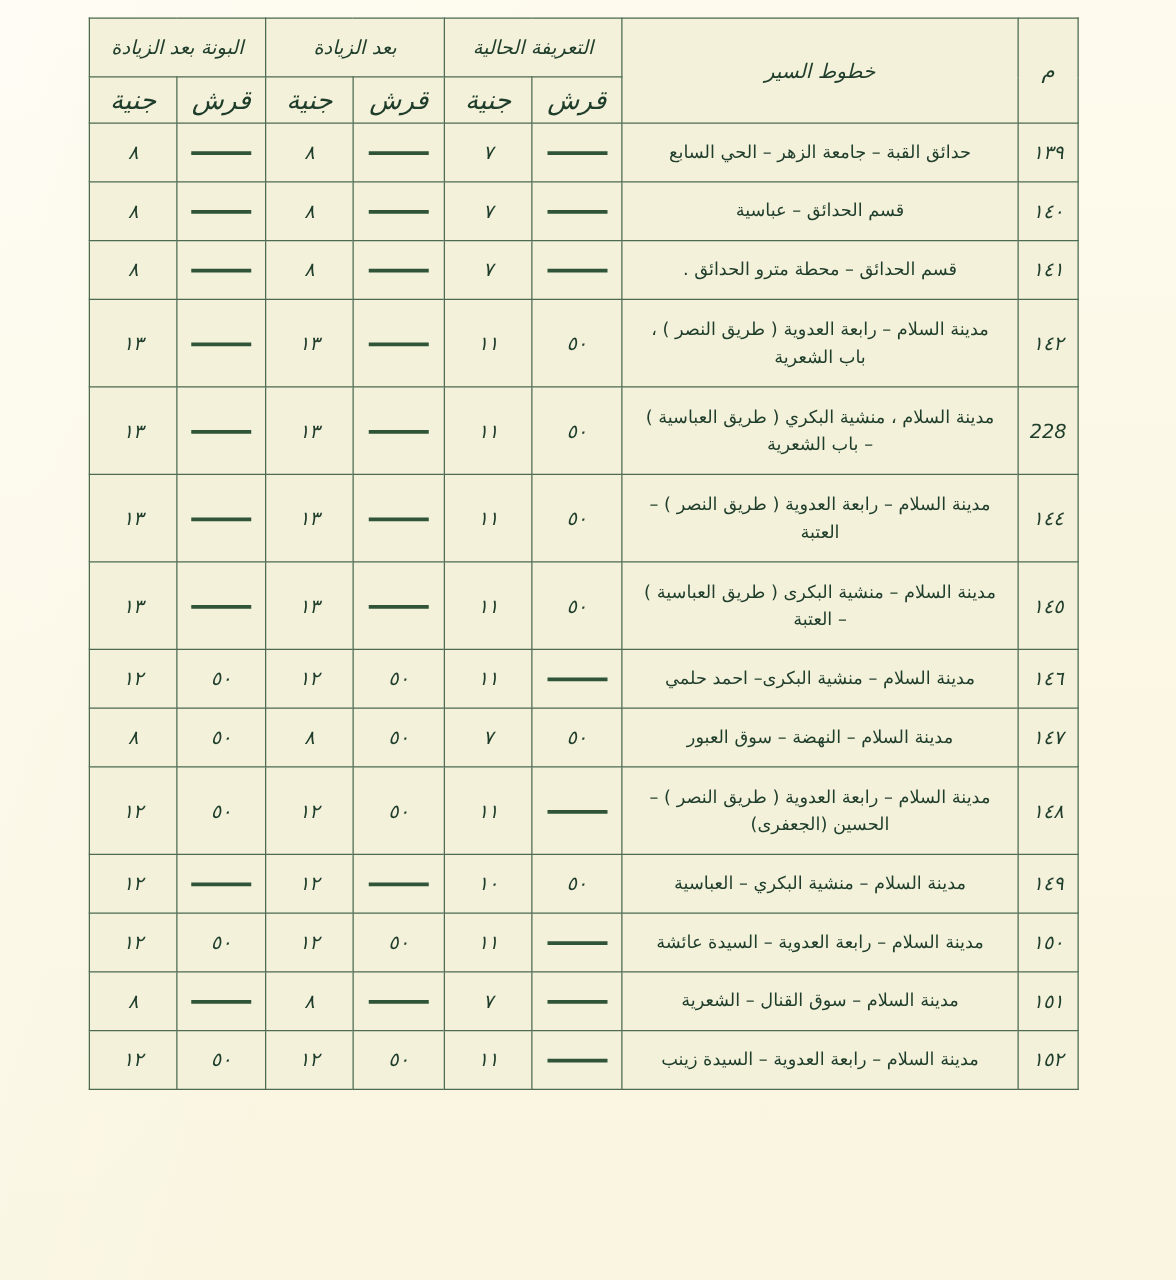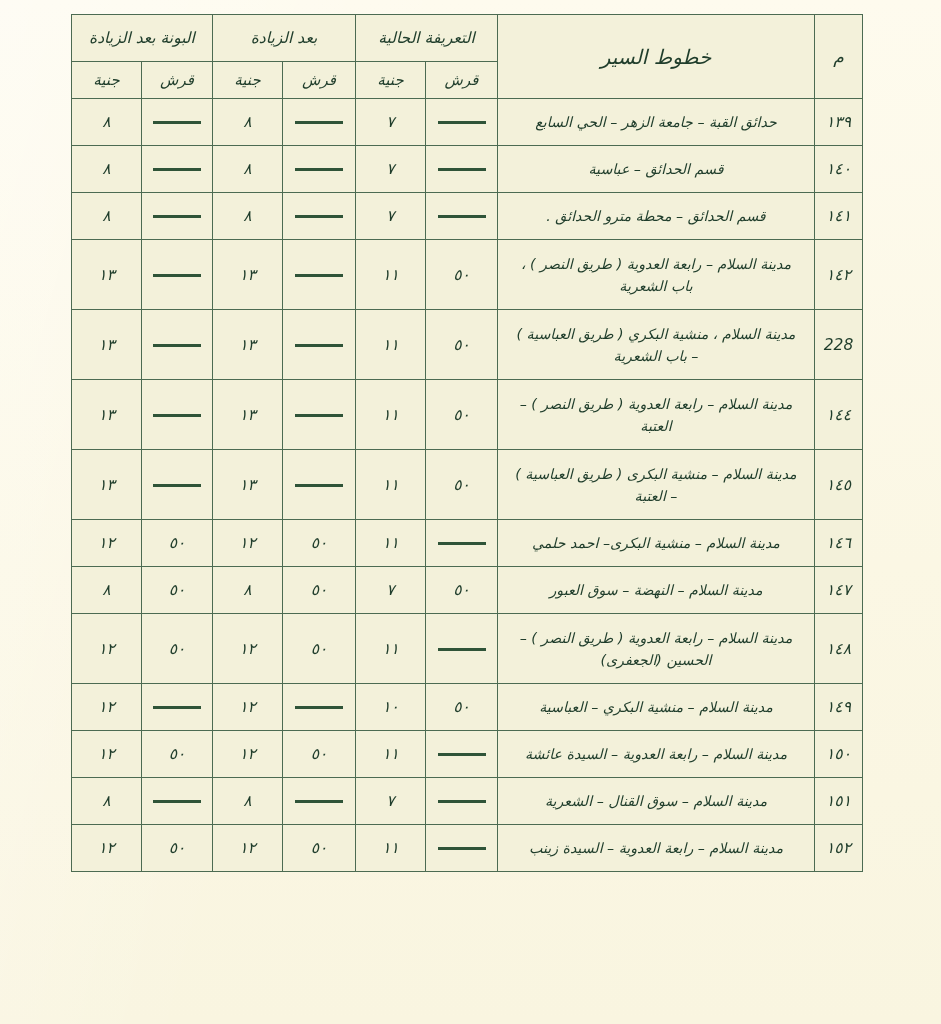--- a/index.html
+++ b/index.html
@@ -63,39 +63,38 @@
   
   .hdr-group {
     height: 46px;
     font-size: 15.5px;
     font-style: italic;
     letter-spacing: 0.2px;
     margin-top: 11px;
   }
   .hdr-sub {
     height: 36px;
-    font-size: 15px;
+    font-size: 21px;
     font-style: italic;
   }
   .hdr-tall {
-    font-size: 20px;
+    font-size: 16px;
     font-style: italic;
   }
   .hdr-meem {
     font-size: 17px;
     font-style: italic;
   }
 
   
   tr.row-1 td { height: 46px; }
   tr.row-2 td { height: 69px; }
 
   .route-cell {
     font-size: 14.2px;
-    font-style: italic;
     line-height: 1.55;
     padding: 3px 10px;
     text-align: center;
     white-space: pre-line;
     color: #1c3a28;
   }
 
   .num-cell {
     font-size: 15.5px;
     font-style: italic;

